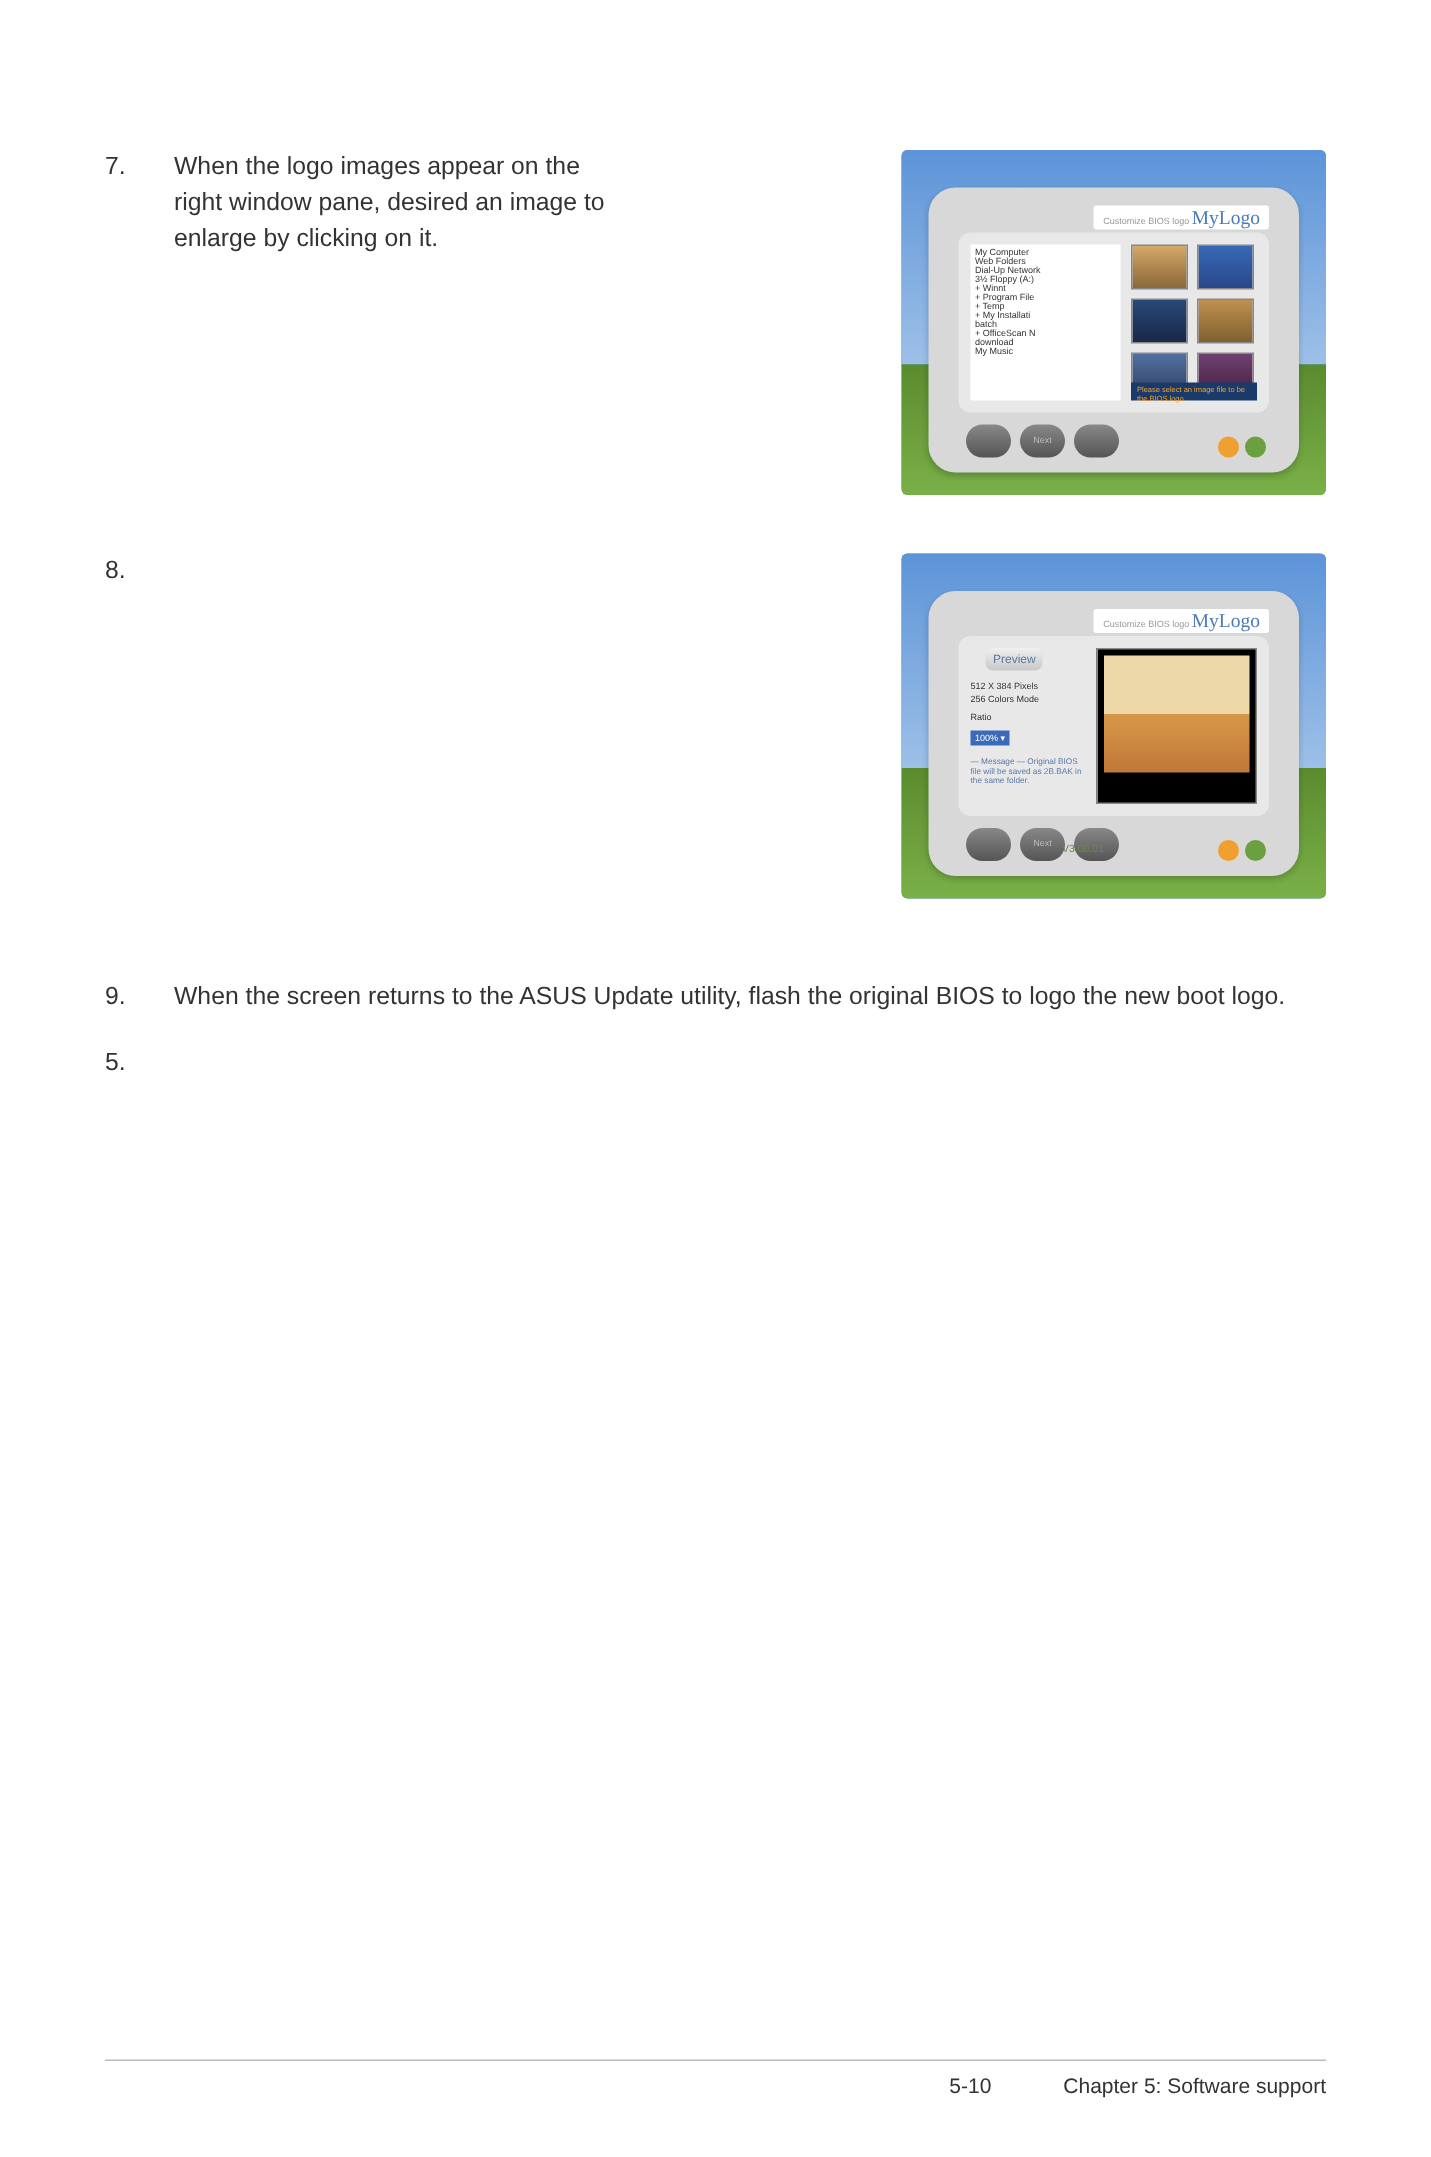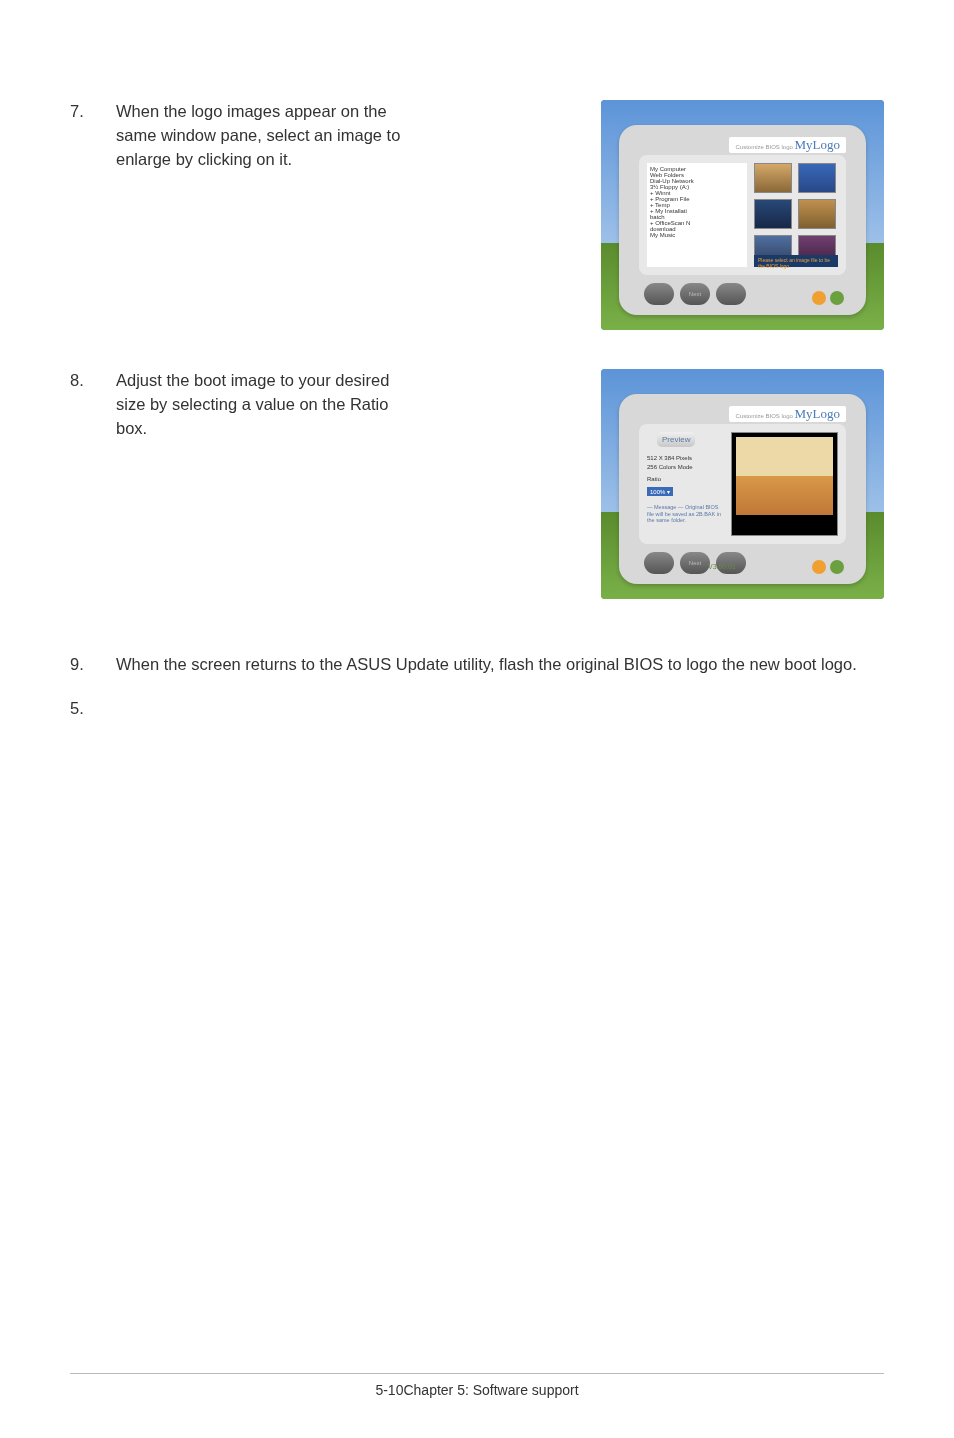--- a/index.html
+++ b/index.html
@@ -258,34 +258,35 @@
       height: 15px;
     }
     .footer {
       position: absolute;
       bottom: 40px;
       left: 70px;
       right: 70px;
       border-top: 1px solid #bbb;
       padding-top: 8px;
       display: flex;
-      justify-content: center;
+      justify-content: flex-end;
       font-size: 14px;
       color: #333;
+      gap: 48px;
     }
   </style>
 </head>
 <body>
 
 <div class="content-wrapper">
 
   <div class="item-with-image">
     <div class="item-text-col">
       <div class="item-number">7.</div>
-      <div class="item-body item-body-narrow">When the logo images appear on the same window pane, select an image to enlarge by clicking on it.</div>
+      <div class="item-body item-body-narrow">When the logo images appear on the right window pane, desired an image to enlarge by clicking on it.</div>
     </div>
     <div class="screenshot">
       <div class="sky"></div>
       <div class="grass"></div>
       <div class="screenshot-inner">
         <div class="mylogo-badge">MyLogo</div>
         <div class="inner-panel">
           <div class="tree-panel">
             <div class="tree-line">My Computer</div>
             <div class="tree-line">  Web Folders</div>
@@ -321,21 +322,20 @@
         </div>
       </div>
     </div>
   </div>
 
   <div class="tall-spacer"></div>
 
   <div class="item-with-image">
     <div class="item-text-col">
       <div class="item-number">8.</div>
-      <div class="item-body item-body-narrow">Adjust the boot image to your desired size by selecting a value on the Ratio box.</div>
     </div>
     <div class="screenshot screenshot2">
       <div class="sky"></div>
       <div class="grass"></div>
       <div class="screenshot-inner">
         <div class="mylogo-badge">MyLogo</div>
         <div class="inner-panel">
           <div class="preview-left">
             <div class="preview-btn">Preview</div>
             <div class="preview-info">512 X 384 Pixels</div>

